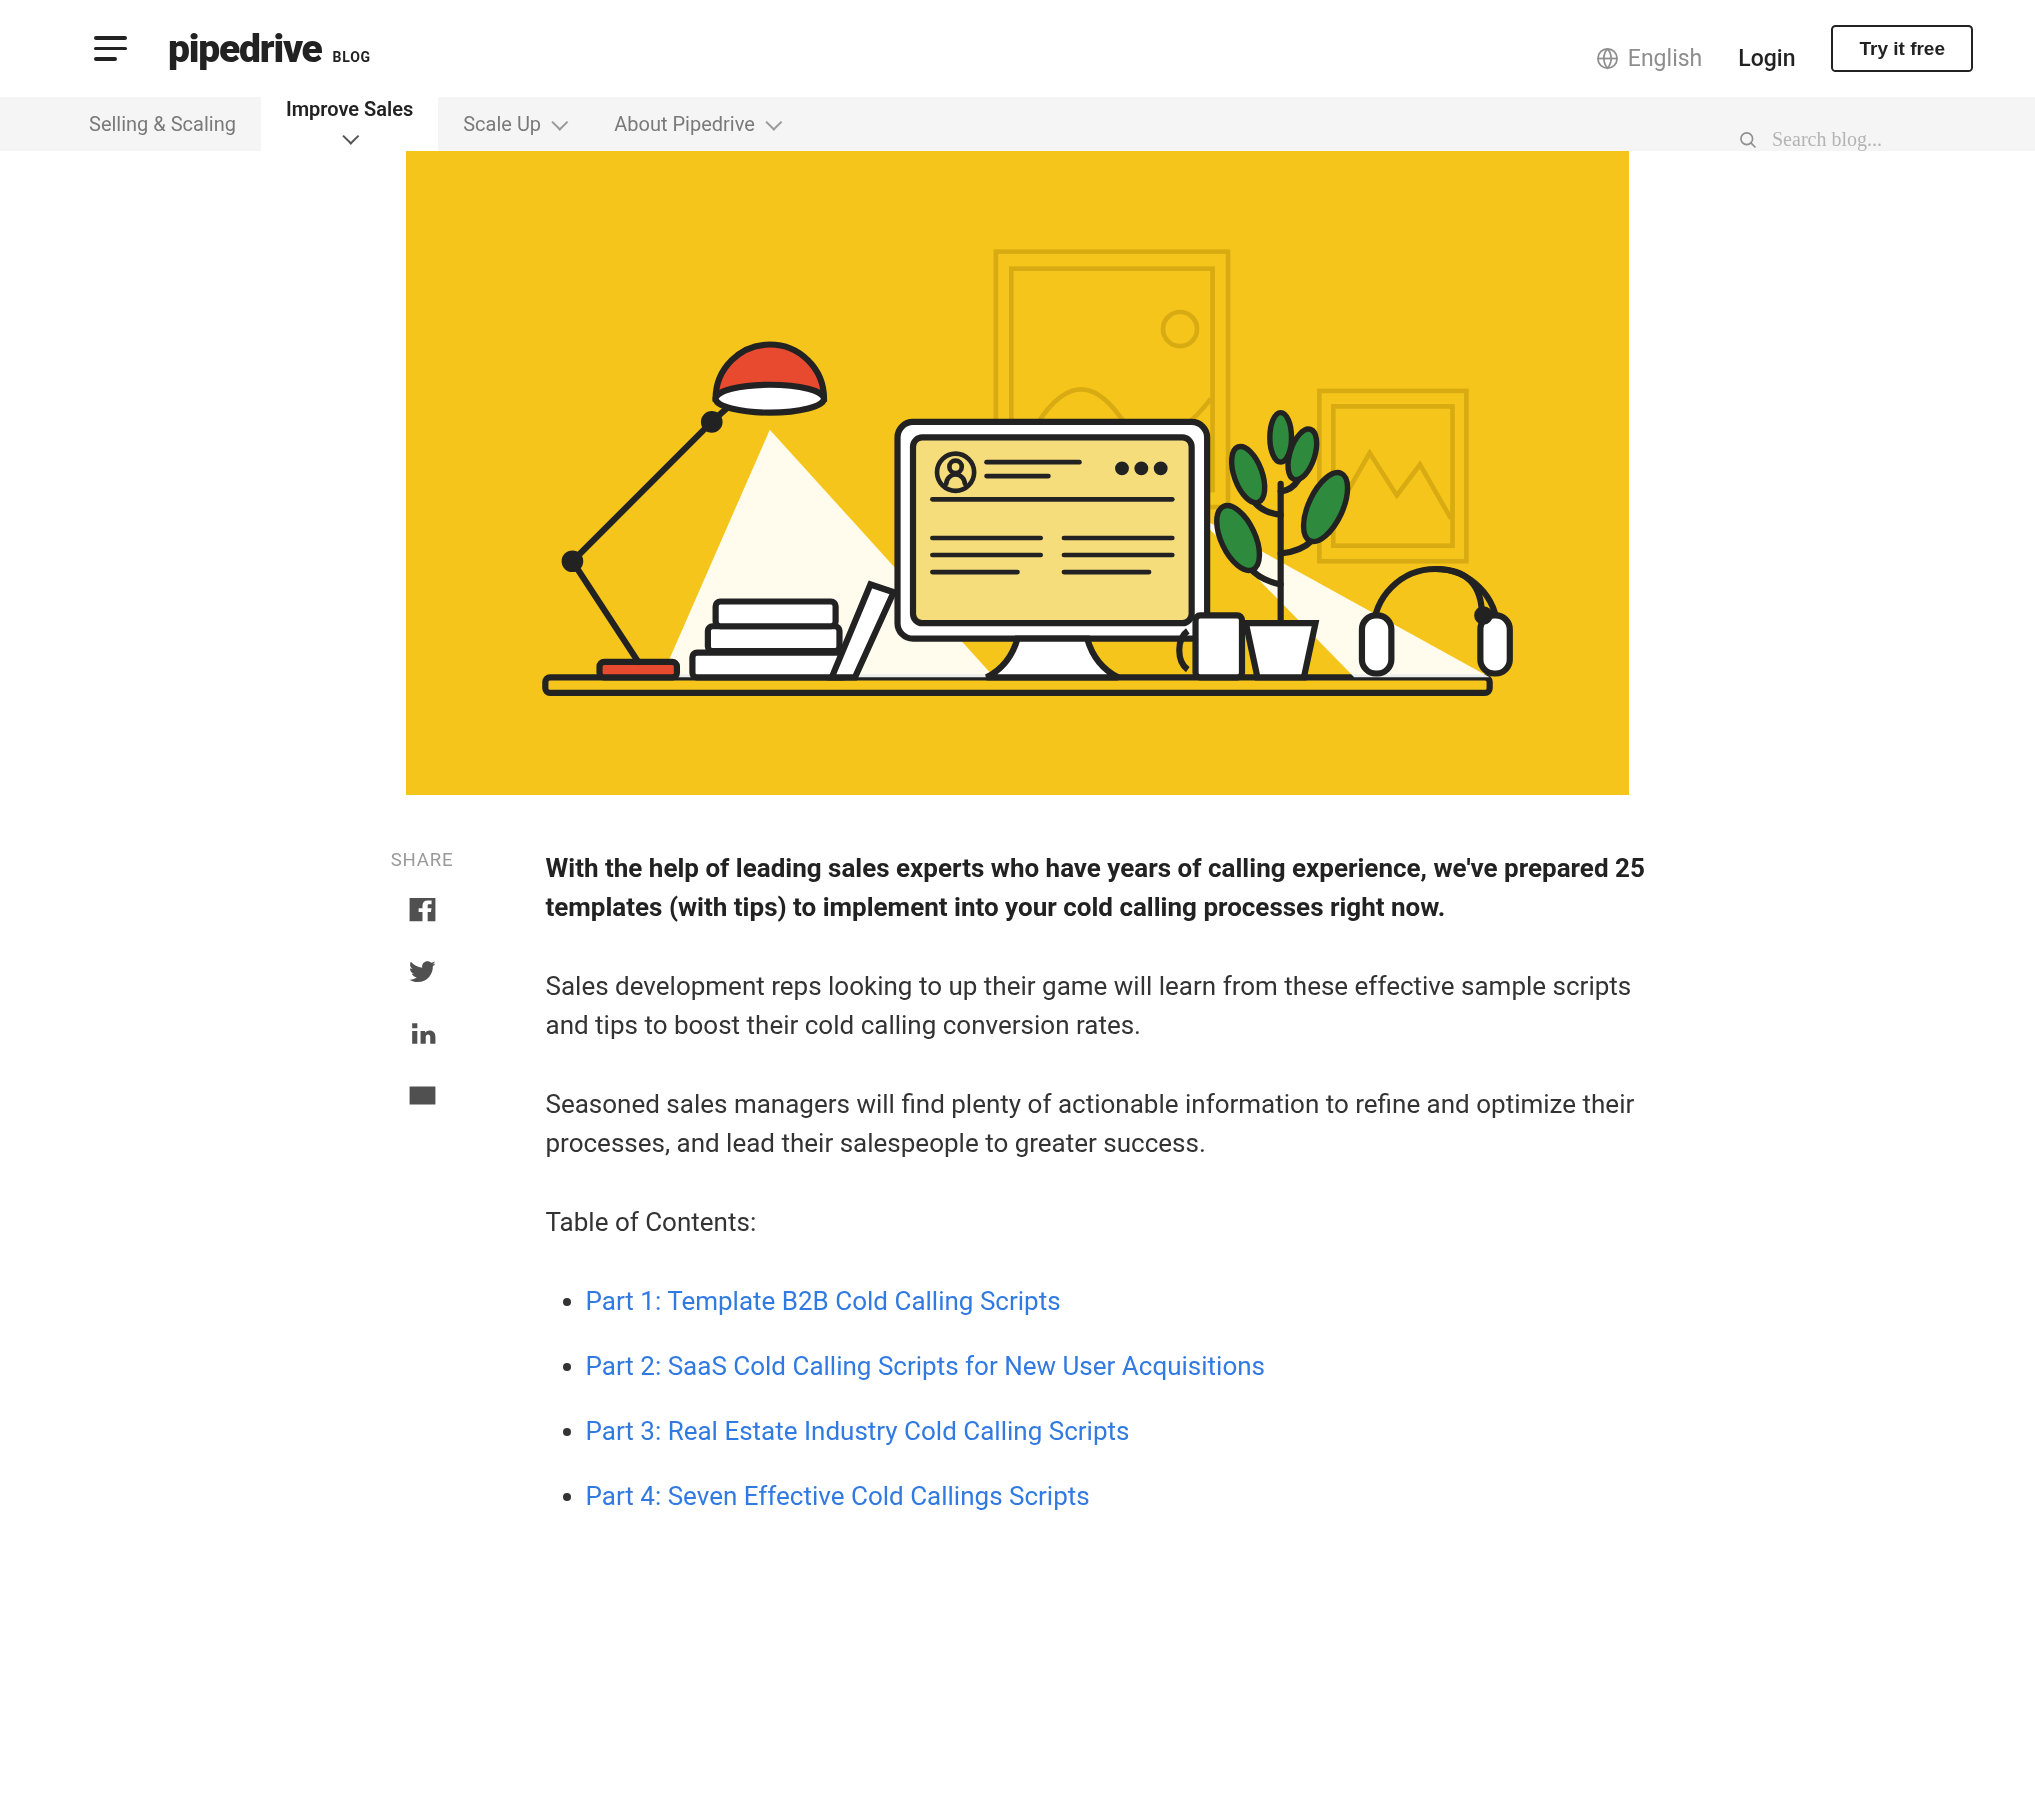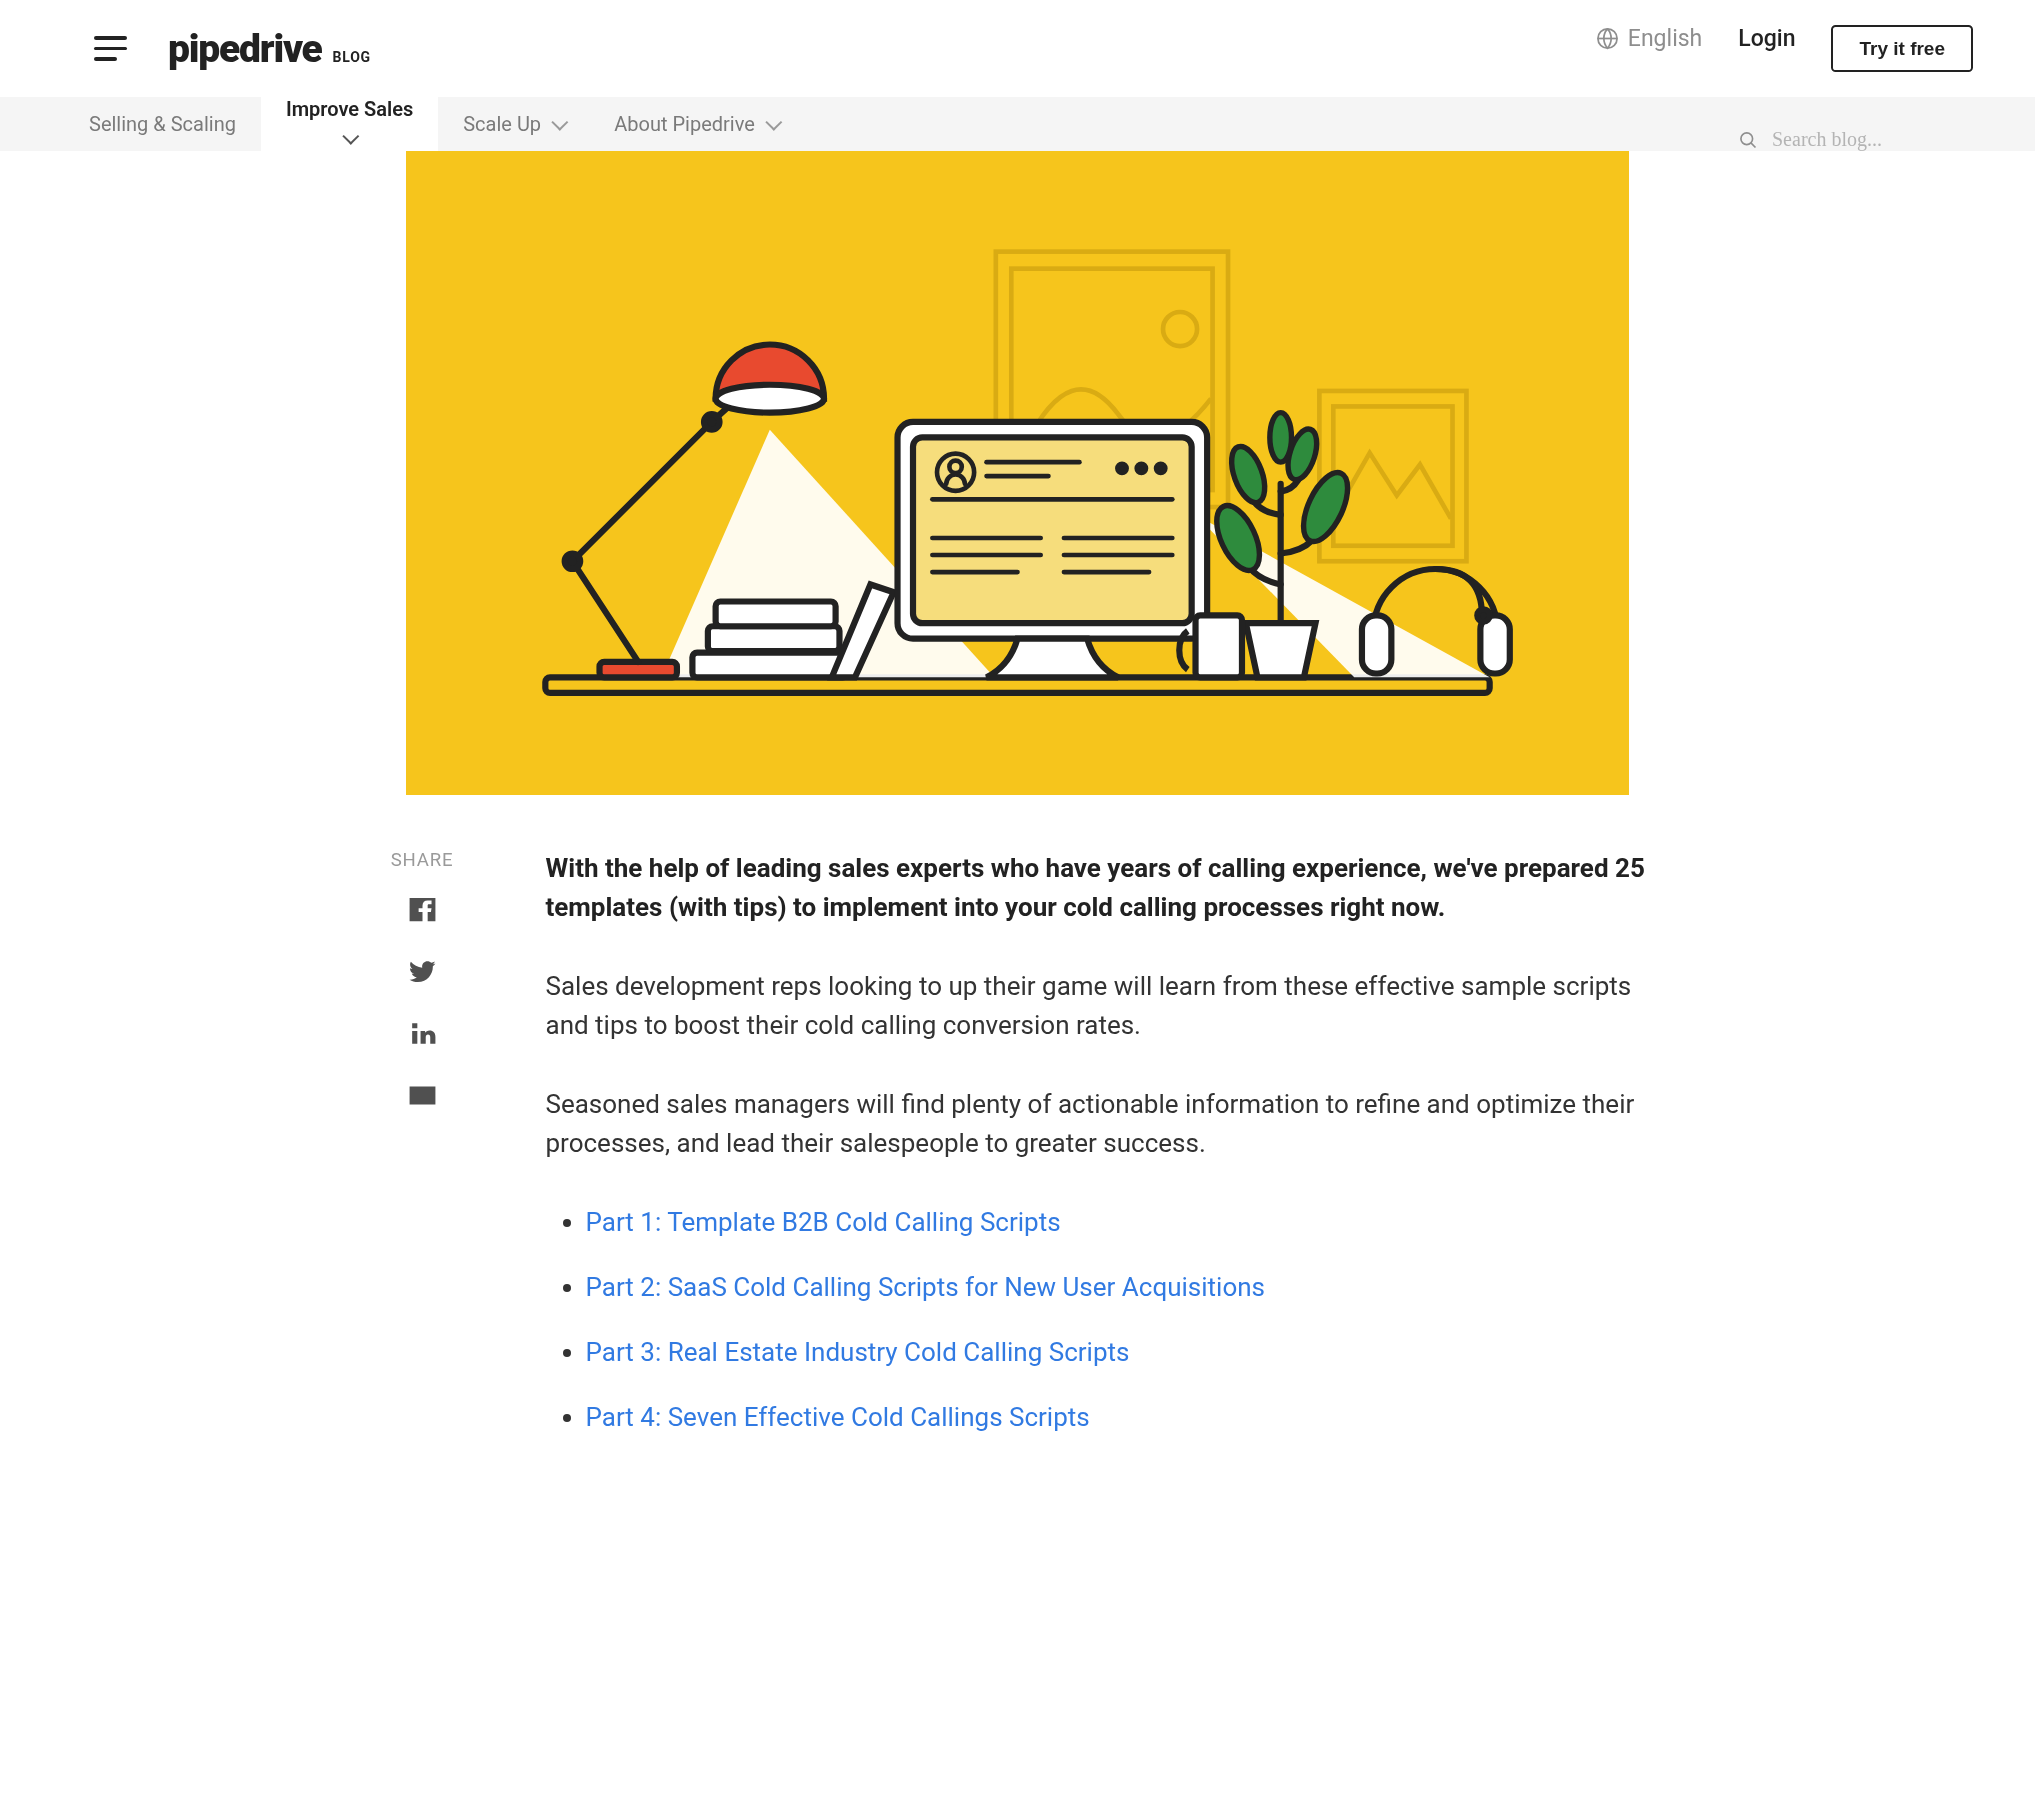--- a/index.html
+++ b/index.html
@@ -42,21 +42,21 @@
     font-size: 14px;
     font-weight: 700;
     letter-spacing: 0.8px;
     margin-left: 10.8px;
     color: #222;
   }
 
   .topbar-right {
     margin-left: auto;
     display: flex;
-    align-items: flex-start;
+    align-items: flex-end;
     gap: 36px;
   }
   .lang-sel {
     display: flex; align-items: center; gap: 9.3px;
     color: #8e8e8e;
     font-size: 23px;
     cursor: pointer;
   }
   .globe-icon {
     width: 23px; height: 23px;
@@ -354,20 +354,21 @@
         <svg class="share-icon" viewBox="0 0 24 24">
             <path d="M2 5h20v14H2V5zm10 7L3.5 6.5h17L12 12zm0 2l8.5-5.5V18h-17V8.5L12 14z"></path>
           </svg>
       </div>
     </div>
 
     <div class="body-col">
       <p class="intro-bold">With the help of leading sales experts who have years of calling experience, we've prepared 25 templates (with tips) to implement into your cold calling processes right now.</p>
       <p>Sales development reps looking to up their game will learn from these effective sample scripts and tips to boost their cold calling conversion rates.</p>
       <p>Seasoned sales managers will find plenty of actionable information to refine and optimize their processes, and lead their salespeople to greater success.</p>
+      <p>Table of Contents:</p>
       <ul class="toc">
         <li><a>Part 1: Template B2B Cold Calling Scripts</a></li>
         <li><a>Part 2: SaaS Cold Calling Scripts for New User Acquisitions</a></li>
         <li><a>Part 3: Real Estate Industry Cold Calling Scripts</a></li>
         <li><a>Part 4: Seven Effective Cold Callings Scripts</a></li>
       </ul>
     </div>
   </div>
 </div>
 

